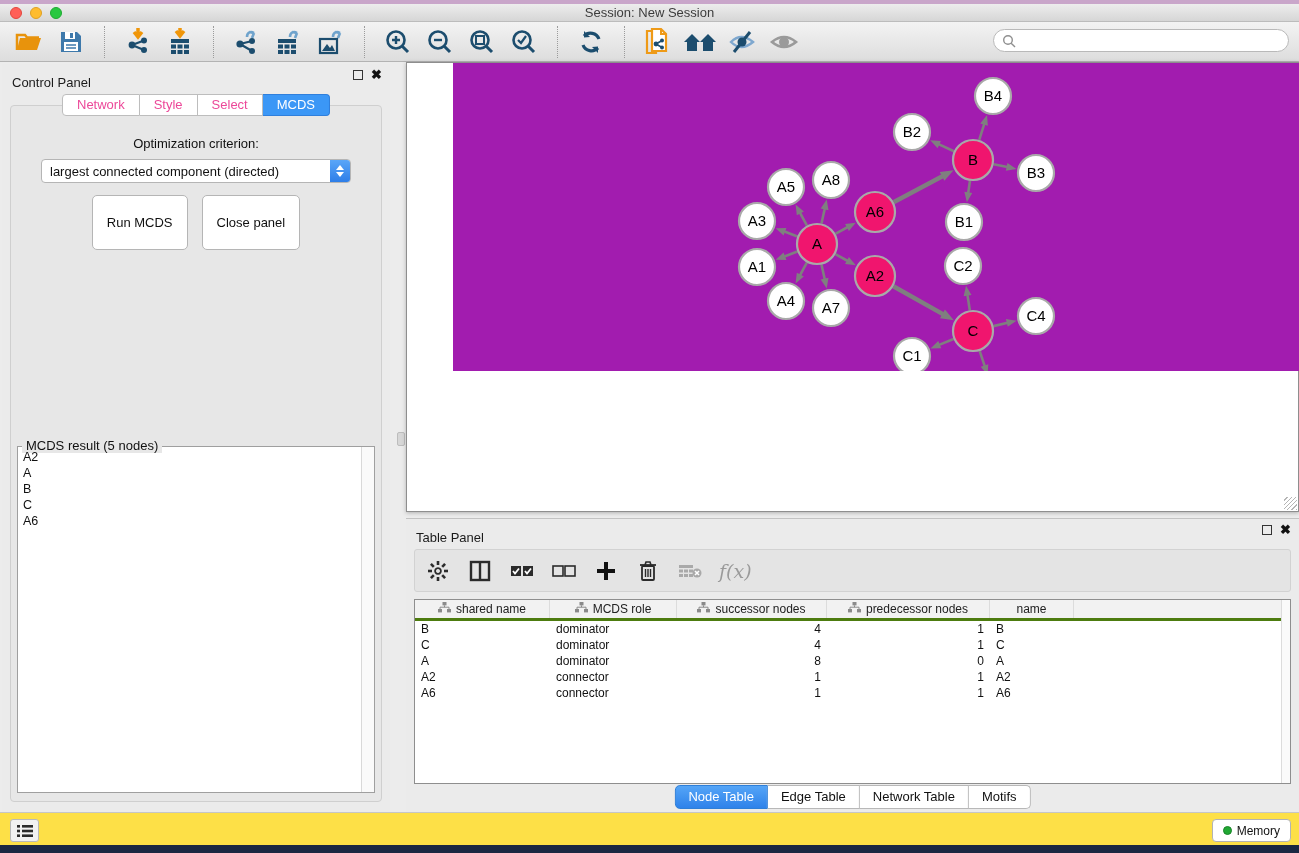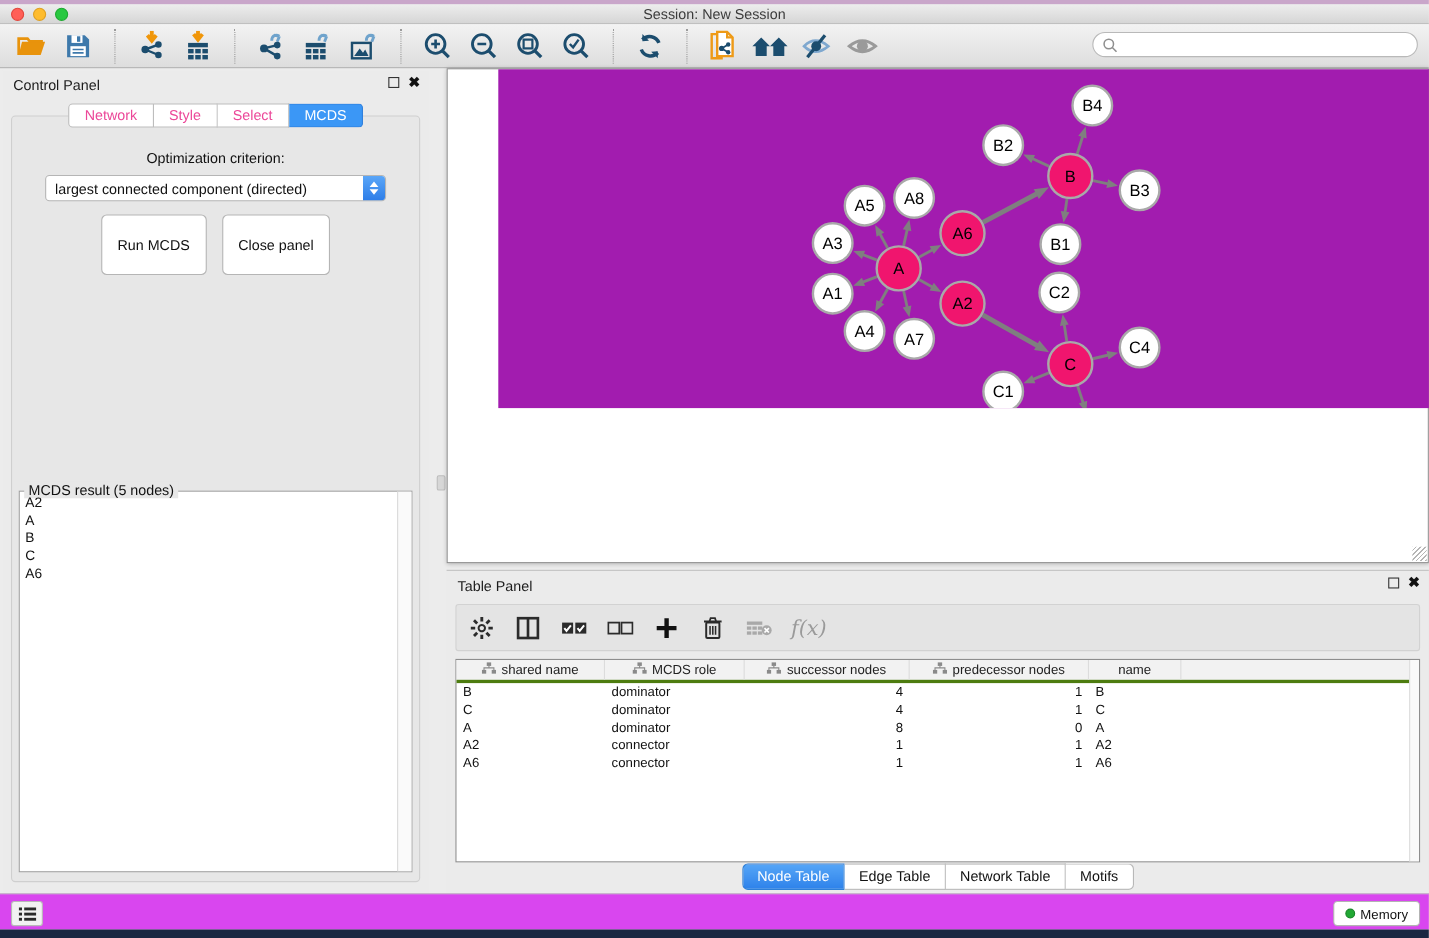--- a/index.html
+++ b/index.html
@@ -27,21 +27,21 @@
     display:flex; align-items:center; }
   .tb-group { display:flex; align-items:center; padding:0 8px; }
   .tb-sep { width:1px; height:32px; border-left:1px dotted #9b9b9b; margin:0 4px; }
   .tb-btn { width:42px; height:34px; display:flex; align-items:center; justify-content:center; cursor:default; }
   .search-wrap { position:absolute; right:10px; top:7px; width:296px; height:23px; background:#fff;
     border:1px solid #b9b9b9; border-radius:12px; display:flex; align-items:center; padding-left:8px; }
   .search-wrap input { border:none; outline:none; flex:1; font-size:12px; background:transparent; height:18px; }
 
   
   .control-panel { position:absolute; left:2px; top:64px; width:388px; height:748px; background:#ebebeb; }
-  .panel-head { position:relative; height:26px; display:flex; align-items:center; }
+  .panel-head { position:relative; height:26px; display:flex; align-items:flex-end; }
   .panel-head .panel-title { font-size:13px; color:#1b1b1b; margin-left:10px; }
   .panel-head-icons { position:absolute; right:8px; top:6px; display:flex; gap:8px; align-items:center; }
   .float-icon { width:10px; height:10px; border:1.5px solid #333; background:transparent; }
   .close-icon { font-size:13px; font-weight:bold; color:#111; line-height:10px; }
 
   .cp-tabs { position:absolute; left:50%; transform:translateX(-50%); top:30px; display:flex; z-index:3; }
   .cp-tab { font-size:13px; color:#ec4899; background:#fff; border:1px solid #bdbdbd; border-left:none;
     padding:2px 14px 3px; cursor:default; }
   .cp-tab:first-child { border-left:1px solid #bdbdbd; border-radius:4px 0 0 4px; }
   .cp-tab:last-child { border-radius:0 4px 4px 0; }
@@ -95,21 +95,21 @@
   .nt-scroll { position:absolute; right:0; top:0; bottom:0; width:9px; background:#fafafa; border-left:1px solid #dcdcdc; }
 
   .tp-tabs { position:absolute; left:50%; transform:translateX(-50%); bottom:3px; display:flex; }
   .tp-tab { font-size:13px; color:#111; background:#fff; border:1px solid #b8b8b8; border-left:none;
     padding:3px 13px 4px; cursor:default; }
   .tp-tab:first-child { border-left:1px solid #b8b8b8; border-radius:5px 0 0 5px; }
   .tp-tab:last-child { border-radius:0 5px 5px 0; }
   .tp-tab.active { background:linear-gradient(#55a5f7,#2e82ea); border-color:#2e7fd8; color:#fff; }
 
   
-  .status-bar { position:absolute; left:0; top:812px; width:1299px; height:33px; background:#d946ef; border-top:1px solid #c6c6c6; }
+  .status-bar { position:absolute; left:0; top:812px; width:1299px; height:33px; background:#fde047; border-top:1px solid #c6c6c6; }
   .status-left-btn { position:absolute; left:10px; top:6px; width:29px; height:23px; background:#f2f2f2;
     border:1px solid #b9b9b9; border-radius:3px; display:flex; align-items:center; justify-content:center; }
   .memory-btn { position:absolute; right:8px; top:6px; height:23px; background:#fff; border:1px solid #b3b3b3;
     border-radius:4px; display:flex; align-items:center; gap:5px; padding:0 10px; font-size:12px; color:#111; }
   .mem-dot { width:9px; height:9px; border-radius:50%; background:#21a833; border:1px solid #188427; }
 </style>
 </head>
 <body>
 
 <div id="app">

